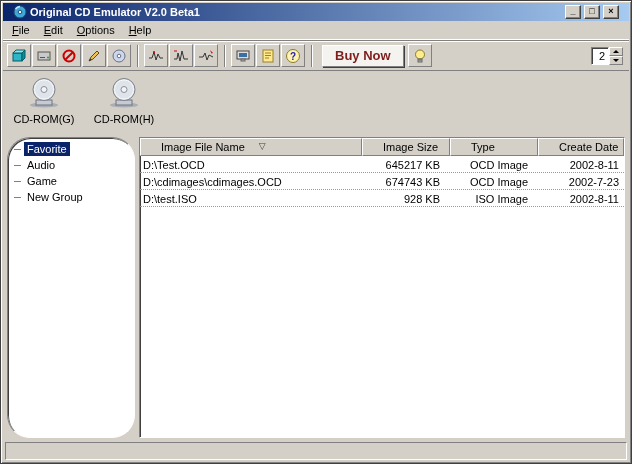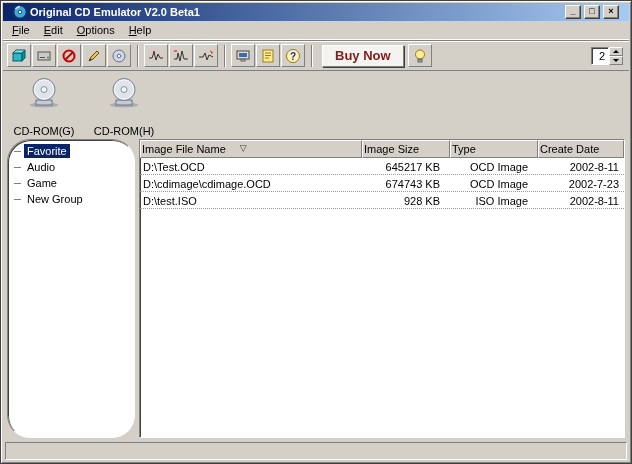--- a/index.html
+++ b/index.html
@@ -85,42 +85,42 @@
     border-right: 3px solid transparent; border-bottom: 3px solid #000; }
   .arrow-down { width: 0; height: 0; border-left: 3px solid transparent;
     border-right: 3px solid transparent; border-top: 3px solid #000; }
 
   
   .device-strip {
     flex: 0 0 64px; display: flex; align-items: flex-start;
     padding: 6px 0 0 10px; gap: 18px;
   }
   .drive { width: 62px; display: flex; flex-direction: column; align-items: center; cursor: default; }
-  .drive .label { margin-top: 14px; font-size: 11px; }
+  .drive .label { margin-top: 2px; font-size: 11px; }
 
   
   .main { flex: 1; display: flex; margin: 2px 4px 4px 4px; gap: 4px; min-height: 0; }
   .sunken {
     background: #fff;
     border: 1px solid; border-color: #808080 #ffffff #ffffff #808080;
     box-shadow: inset 1px 1px 0 #404040;
   }
   .group-panel { flex: 0 0 128px; padding: 3px 0 0 2px; overflow: hidden; border-radius: 23px; }
   .tree-item { height: 16px; display: flex; align-items: center; cursor: default; }
   .tree-dash { width: 7px; height: 0; border-top: 1px solid #808080;
     margin: 0 3px 0 4px; flex: 0 0 7px; }
   .tree-label { padding: 0 3px; line-height: 14px; white-space: nowrap; }
   .tree-item.selected .tree-label { background: #0a246a; color: #fff; }
 
   .list-panel { flex: 1; display: flex; flex-direction: column; overflow: hidden; }
   .list-header { display: flex; flex: 0 0 18px; }
   .hcell {
     background: #d4d0c8; height: 18px;
     border: 1px solid; border-color: #ffffff #808080 #808080 #ffffff;
-    padding: 2px 4px 0 1px; font-size: 11px; white-space: nowrap;
+    padding: 2px 4px 0 20px; font-size: 11px; white-space: nowrap;
     display: flex; align-items: flex-start; cursor: default;
   }
   .sort-glyph { margin-left: 14px; font-size: 9px; color: #404040; }
   .col-name { width: 222px; flex: 0 0 222px; }
   .col-size { width: 88px; flex: 0 0 88px; }
   .col-type { width: 88px; flex: 0 0 88px; }
   .col-date { flex: 1; min-width: 60px; }
   .lrow { display: flex; height: 17px; border-bottom: 1px dotted #9a9a9a;
     align-items: center; cursor: default; }
   .lrow .cell { padding-top: 1px; white-space: nowrap; overflow: hidden; }
@@ -364,21 +364,21 @@
         </span>
       </div>
 
       <div class="lrow">
         <span class="cell cell-name col-name">D:\Test.OCD</span>
         <span class="cell cell-size col-size">645217 KB</span>
         <span class="cell cell-type col-type">OCD Image</span>
         <span class="cell cell-date col-date">2002-8-11</span>
       </div>
       <div class="lrow">
-        <span class="cell cell-name col-name">D:\cdimage\cdimage.OCD</span>
+        <span class="cell cell-name col-name">D:\cdimages\cdimages.OCD</span>
         <span class="cell cell-size col-size">674743 KB</span>
         <span class="cell cell-type col-type">OCD Image</span>
         <span class="cell cell-date col-date">2002-7-23</span>
       </div>
       <div class="lrow">
         <span class="cell cell-name col-name">D:\test.ISO</span>
         <span class="cell cell-size col-size">928 KB</span>
         <span class="cell cell-type col-type">ISO Image</span>
         <span class="cell cell-date col-date">2002-8-11</span>
       </div>

